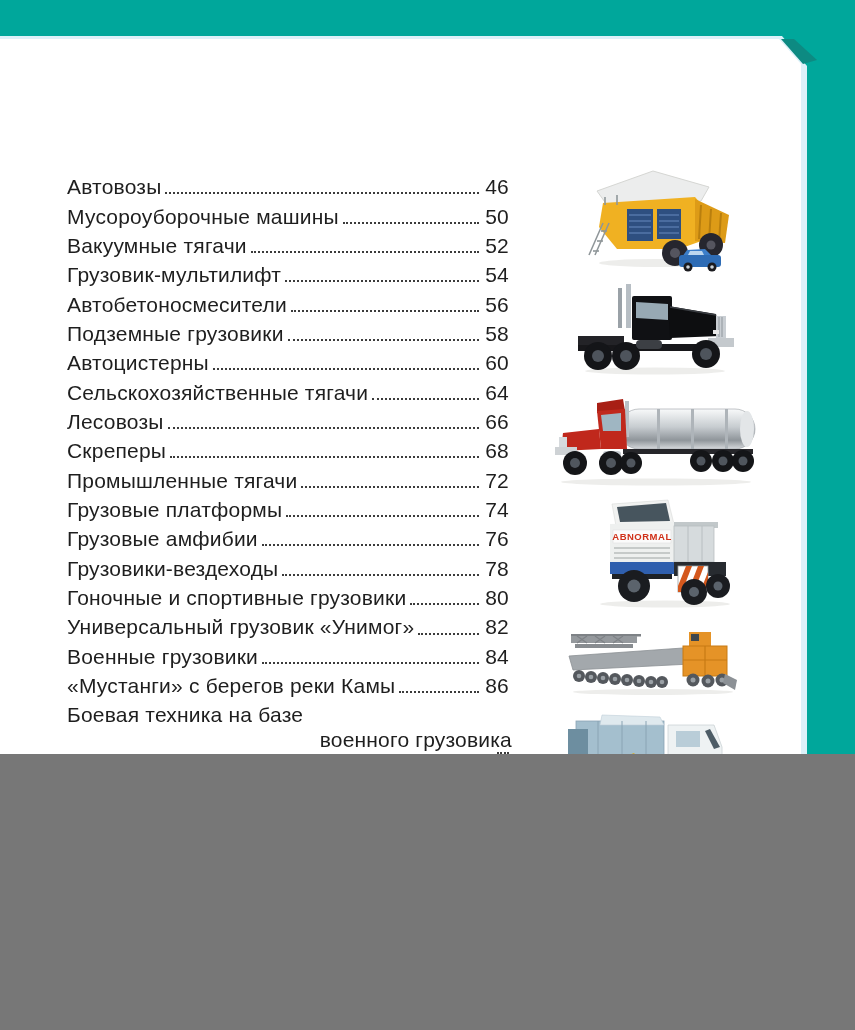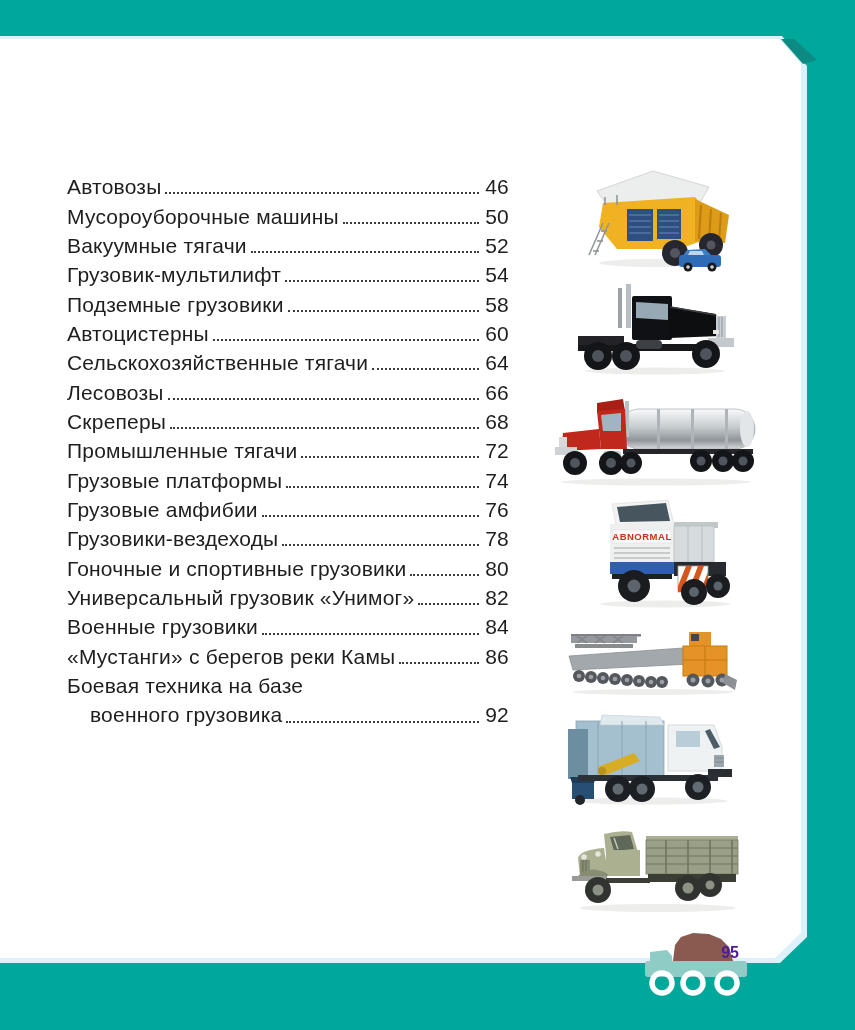--- a/index.html
+++ b/index.html
@@ -1,17 +1,17 @@
 <!DOCTYPE html>
 <html><head>
 <meta charset="utf-8">
 <style>
   html,body{margin:0;padding:0;background:#777;}
   #canvas{
-    position:relative;width:855px;height:1030px;overflow:hidden;
+    position:relative;width:855px;height:754px;overflow:hidden;
     background:#00a79b;
     font-family:"Liberation Sans",sans-serif;
   }
   
   #page-underlay{
     position:absolute;left:0;top:36px;width:807px;height:927px;
     background:#dcf1f9;
     clip-path:polygon(0 0,782px 0,807px 30px,807px 901px,780px 927px,0 927px);
   }
   
@@ -25,21 +25,21 @@
   
   #toc{
     position:absolute;left:67px;top:170px;width:445px;
     color:#1e1e1e;font-size:21px;
   }
   .toc-entry{display:block;}
   .toc-line{display:flex;align-items:flex-end;height:29.35px;}
   .toc-label{line-height:1.15;white-space:nowrap;letter-spacing:.2px;}
   .toc-dots{flex:1;border-bottom:2px dotted #3b3b3b;margin:0 3px 5px 4px;min-width:12px;}
   .toc-page{flex:none;min-width:30px;text-align:center;line-height:1.15;}
-  .toc-indent{padding-left:23px;}
+  .toc-indent{padding-left:23px;flex-direction:column;}
   
   .illus{position:absolute;}
   .illus svg{display:block;width:100%;height:100%;}
   
   #badge{position:absolute;left:641px;top:929px;width:110px;height:68px;}
   #badge svg{display:block;width:100%;height:100%;}
   #badge-number{
     position:absolute;left:58px;top:16px;width:40px;text-align:right;
     color:#4c1d95;font-weight:bold;font-size:16px;line-height:1;
     font-family:"Liberation Sans",sans-serif;
@@ -80,20 +80,27 @@
           <span class="toc-label">Вакуумные тягачи</span>
           <span class="toc-dots"></span>
           <span class="toc-page">52</span>
         </div>
       </div>
       <div class="toc-entry">
         <div class="toc-line">
           <span class="toc-label">Грузовик-мультилифт</span>
           <span class="toc-dots"></span>
           <span class="toc-page">54</span>
+        </div>
+      </div>
+      <div class="toc-entry">
+        <div class="toc-line">
+          <span class="toc-label">Автобетоносмесители</span>
+          <span class="toc-dots"></span>
+          <span class="toc-page">56</span>
         </div>
       </div>
       <div class="toc-entry">
         <div class="toc-line">
           <span class="toc-label">Подземные грузовики</span>
           <span class="toc-dots"></span>
           <span class="toc-page">58</span>
         </div>
       </div>
       <div class="toc-entry">

